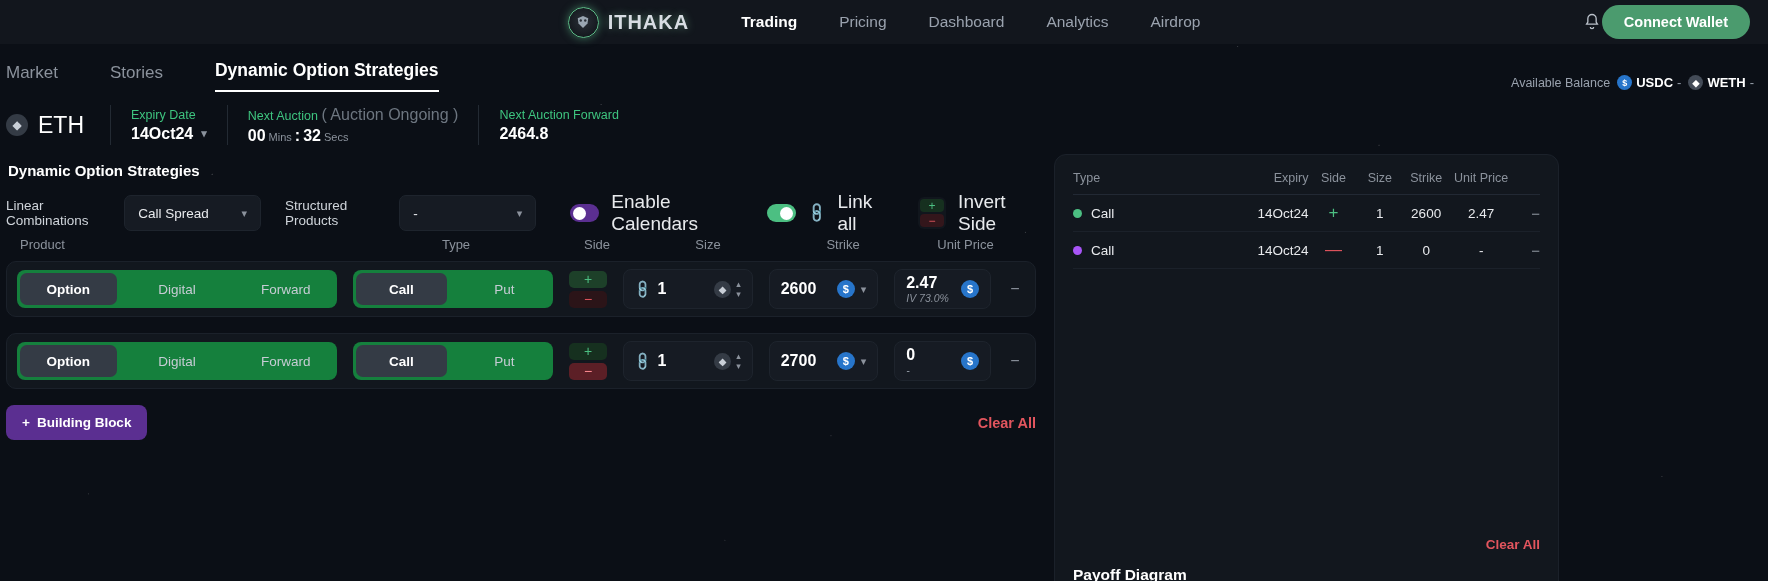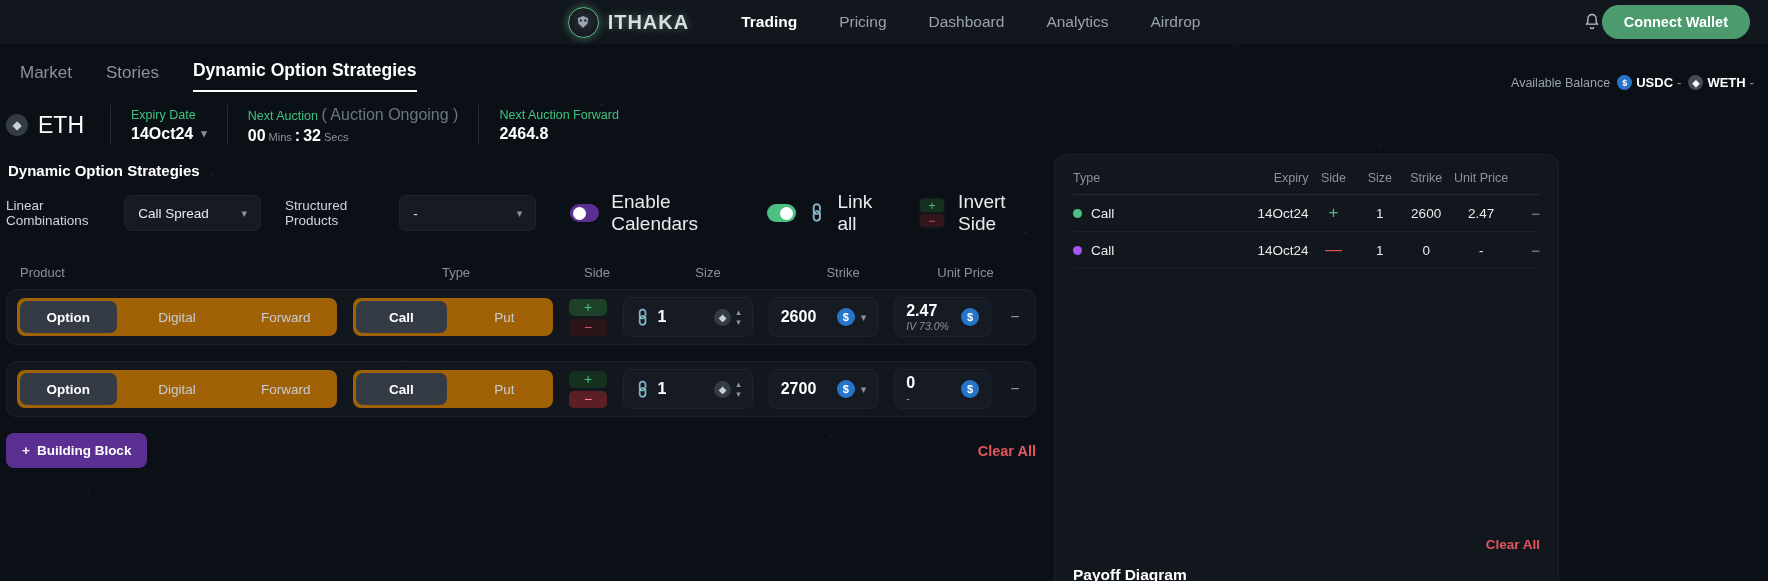--- a/index.html
+++ b/index.html
@@ -56,22 +56,22 @@
   .bell { width: 20px; height: 20px; cursor: pointer; }
   .connect-btn {
     background: #4b9b6e; color: #fff; border: none;
     border-radius: 17px; padding: 9px 22px;
     font-size: 14.5px; font-weight: 700; cursor: pointer;
     font-family: "Liberation Sans", sans-serif;
   }
 
   
   .subnav {
-    display: flex; align-items: flex-end; gap: 34px;
-    padding: 14px 6px 0 20px; position: relative; height: 48px;
+    display: flex; align-items: flex-end; gap: 52px;
+    padding: 14px 6px 0 6px; position: relative; height: 48px;
   }
   .subnav-item { font-size: 17px; color: #8b929c; cursor: pointer; padding-bottom: 9px; }
   .subnav-item.active {
     color: #ffffff; font-weight: 700; font-size: 17.5px;
     border-bottom: 2px solid #ffffff;
   }
   .balance {
     position: absolute; right: 14px; bottom: 2px;
     display: flex; align-items: center; gap: 7px;
     font-size: 12.5px; color: #9aa2ae;
@@ -107,21 +107,21 @@
   .strip-value { font-size: 16px; color: #ffffff; font-weight: 700; display: flex; align-items: baseline; gap: 3px;}
   .strip-value .unit { font-size: 11px; color: #8b929c; font-weight: 400; }
   .chev { color: #8b929c; font-size: 11px; margin-left: 8px; }
   .expiry-cell { display: flex; align-items: center; gap: 0; }
 
   
   .main { display: flex; padding: 0 6px; gap: 18px; }
   .left { width: 1030px; }
   .section-title { font-size: 15px; font-weight: 700; color: #ffffff; margin: 8px 0 12px 2px; }
 
-  .controls { display: flex; align-items: center; gap: 12px; margin-bottom: 30px; }
+  .controls { display: flex; align-items: center; gap: 12px; margin-bottom: 2px; }
   .ctl-label { font-size: 13.5px; color: #cfd4da; }
   .select {
     background: #161b23; border: 1px solid #1e242d; border-radius: 7px;
     height: 36px; display: flex; align-items: center; justify-content: space-between;
     padding: 0 13px; font-size: 13.5px; color: #e8eaed; cursor: pointer;
   }
   .select.w1 { width: 155px; }
   .select.w2 { width: 155px; }
   .select .cv { color: #8b929c; font-size: 11px; }
 
@@ -161,21 +161,21 @@
   .th-size { width: 140px; text-align: center; }
   .th-strike { width: 130px; text-align: center; }
   .th-unit { width: 115px; text-align: center; }
 
   .leg {
     background: #12171e; border: 1px solid #1b212a; border-radius: 10px;
     height: 56px; display: flex; align-items: center; padding: 0 10px;
     margin-bottom: 16px;
   }
   .segctl {
-    background: #a16207; border-radius: 8px; height: 38px;
+    background: #15803d; border-radius: 8px; height: 38px;
     display: flex; align-items: flex-end; padding: 3px; gap: 12px;
   }
   .seg {
     height: 32px; display: flex; align-items: center; justify-content: center;
     font-size: 13.5px; color: #c6ccd4; border-radius: 7px; cursor: pointer; padding: 0 10px;
   }
   .seg.on { background: #343b45; color: #fff; font-weight: 700; }
   .segctl.product { width: 320px; }
   .segctl.product .seg { width: 106px; }
   .segctl.cp { width: 200px; margin-left: 16px; }

